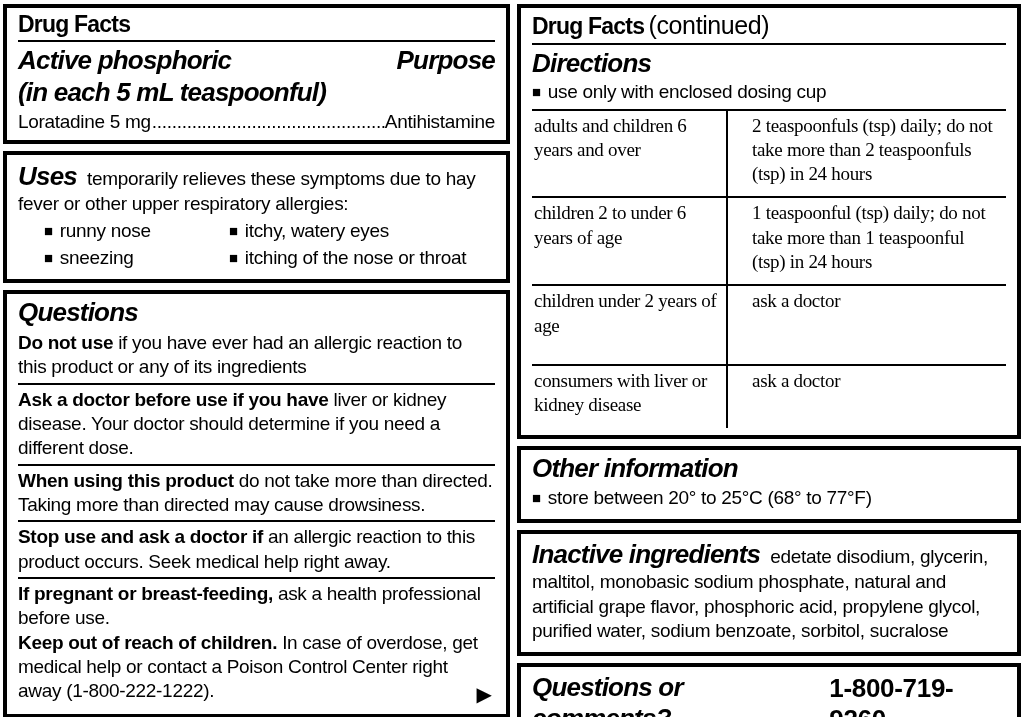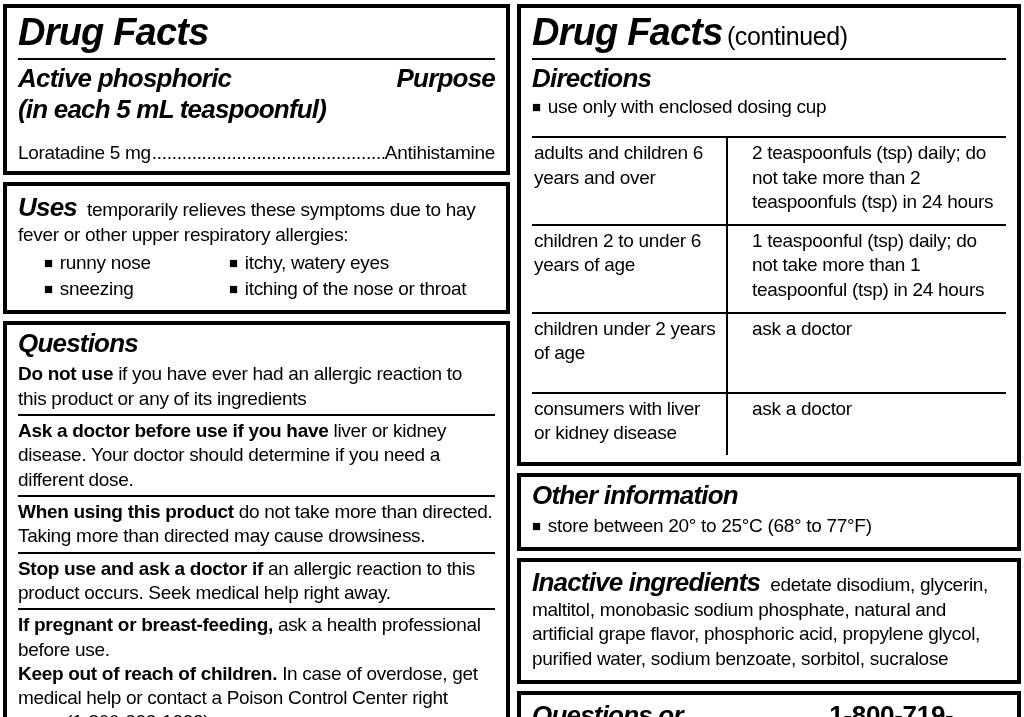--- a/index.html
+++ b/index.html
@@ -7,32 +7,32 @@
     width:1024px; height:717px;
     font-family:"Liberation Sans", sans-serif;
     color:#000;
   }
   .sheet { position:relative; width:1024px; height:717px; overflow:hidden; }
   .col { position:absolute; top:4px; display:flex; flex-direction:column; gap:7px; }
   .col-left  { left:3px;   width:507px; }
   .col-right { left:517px; width:504px; }
   .box { border:4px solid #000; background:#fff; padding:3px 11px 7px 11px; box-sizing:border-box; position:relative; }
   .rule { border:none; border-top:2px solid #000; margin:3px 0; }
-  .df-title { font-size:38px; font-weight:bold; font-style:italic; letter-spacing:-0.8px; line-height:1.15; }
+  .df-title { font-size:23px; font-weight:bold; letter-spacing:-0.8px; line-height:1.15; }
   .df-cont  { font-size:25px; font-weight:normal; font-style:normal; letter-spacing:-0.4px; }
   .sec-head { font-size:26px; font-weight:bold; font-style:italic; letter-spacing:-0.8px; line-height:1.2; }
   .body-text { font-size:19px; line-height:1.28; letter-spacing:-0.3px; }
   .b { font-weight:bold; }
   p { margin:3px 0; }
   .ai-row { display:flex; justify-content:space-between; align-items:baseline; }
-  .ingredient-line { display:flex; align-items:flex-end; font-size:19px; letter-spacing:-0.3px; margin-top:17px; }
+  .ingredient-line { display:flex; align-items:flex-end; font-size:19px; letter-spacing:-0.3px; margin-top:3px; }
   .dots { flex:1; overflow:hidden; white-space:nowrap; padding:0 1px; }
   .symptom-grid { display:grid; grid-template-columns:185px auto; row-gap:2px; margin:2px 0 2px 26px; }
   .sq { font-size:15px; margin-right:7px; position:relative; top:-1px; }
-  .dir-table { width:100%; border-collapse:collapse; margin-top:17px; }
+  .dir-table { width:100%; border-collapse:collapse; margin-top:4px;font-family:Liberation Serif, serif; }
   .dir-table td { border-top:2px solid #000; vertical-align:top; padding:3px 8px 10px 2px; }
   .dir-table td.who { width:184px; border-right:2px solid #000; }
   .dir-table td.dose { padding-left:24px; }
   .continued-arrow { position:absolute; right:14px; bottom:8px; font-size:20px; }
   .q-row { display:flex; align-items:flex-end; gap:8px; padding:2px 0 4px 0; }
   .q-phone { font-size:26px; font-weight:bold; letter-spacing:-0.3px; }
 </style>
 </head>
 <body>
 

